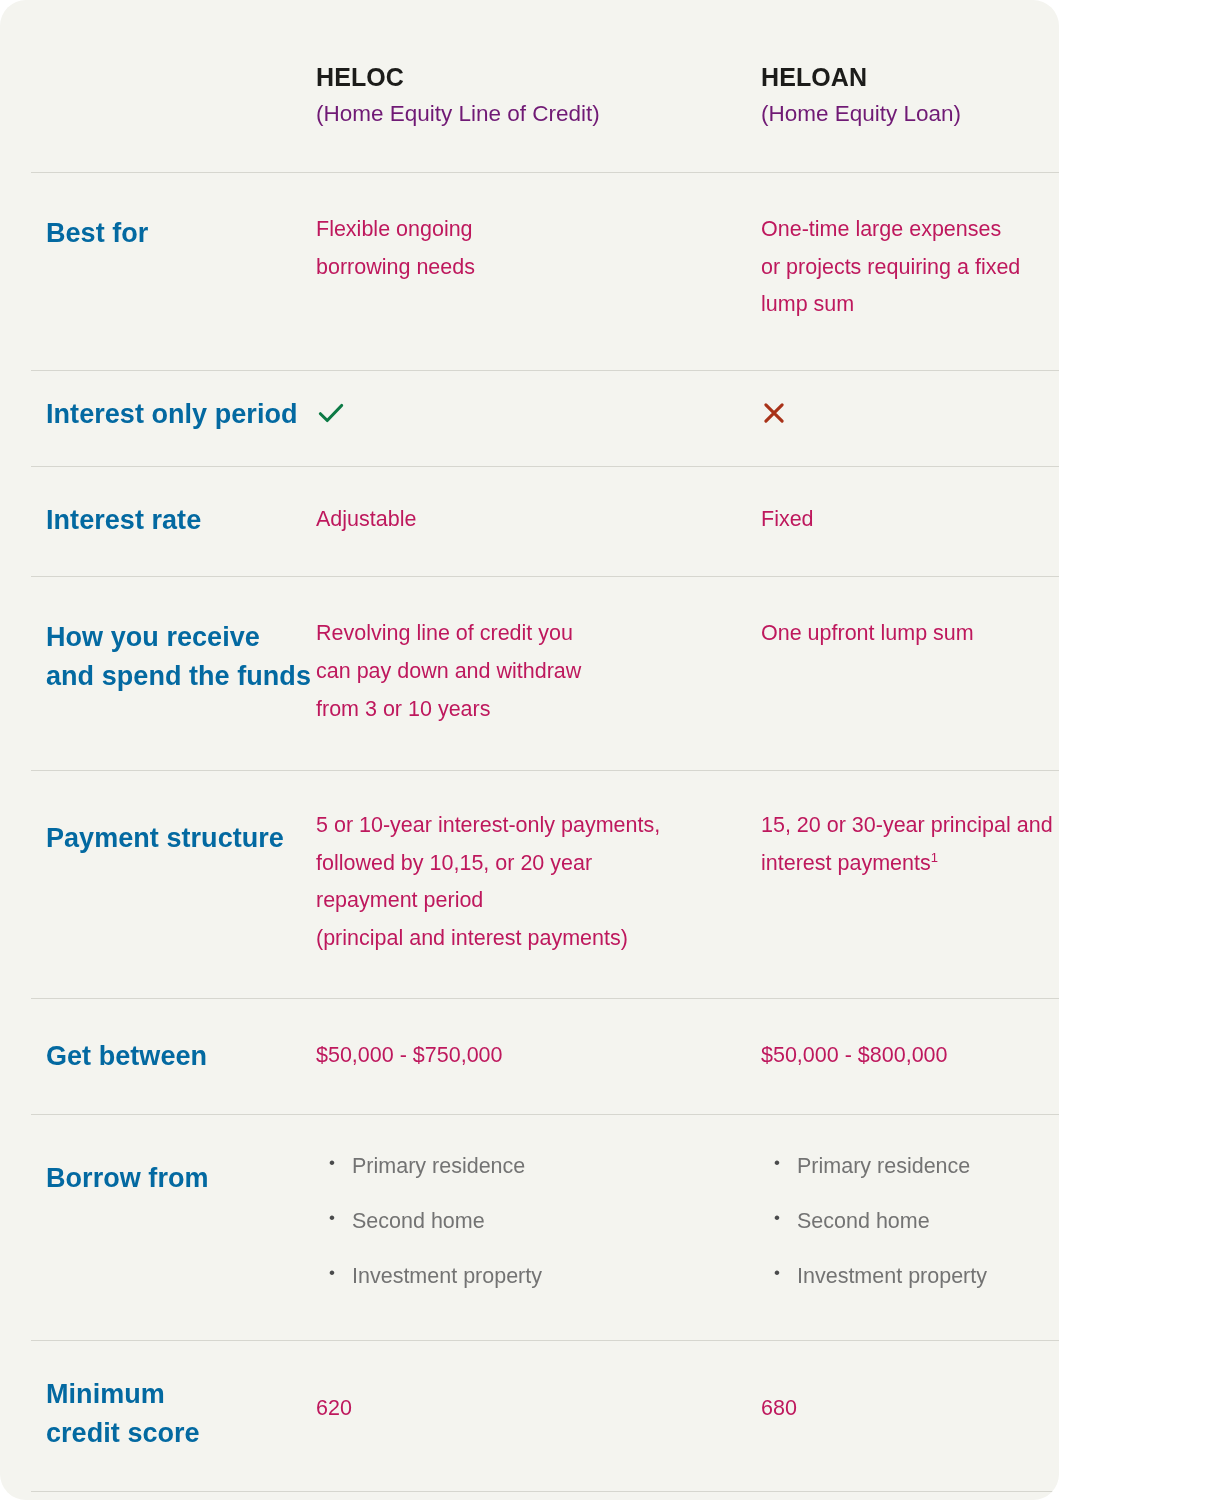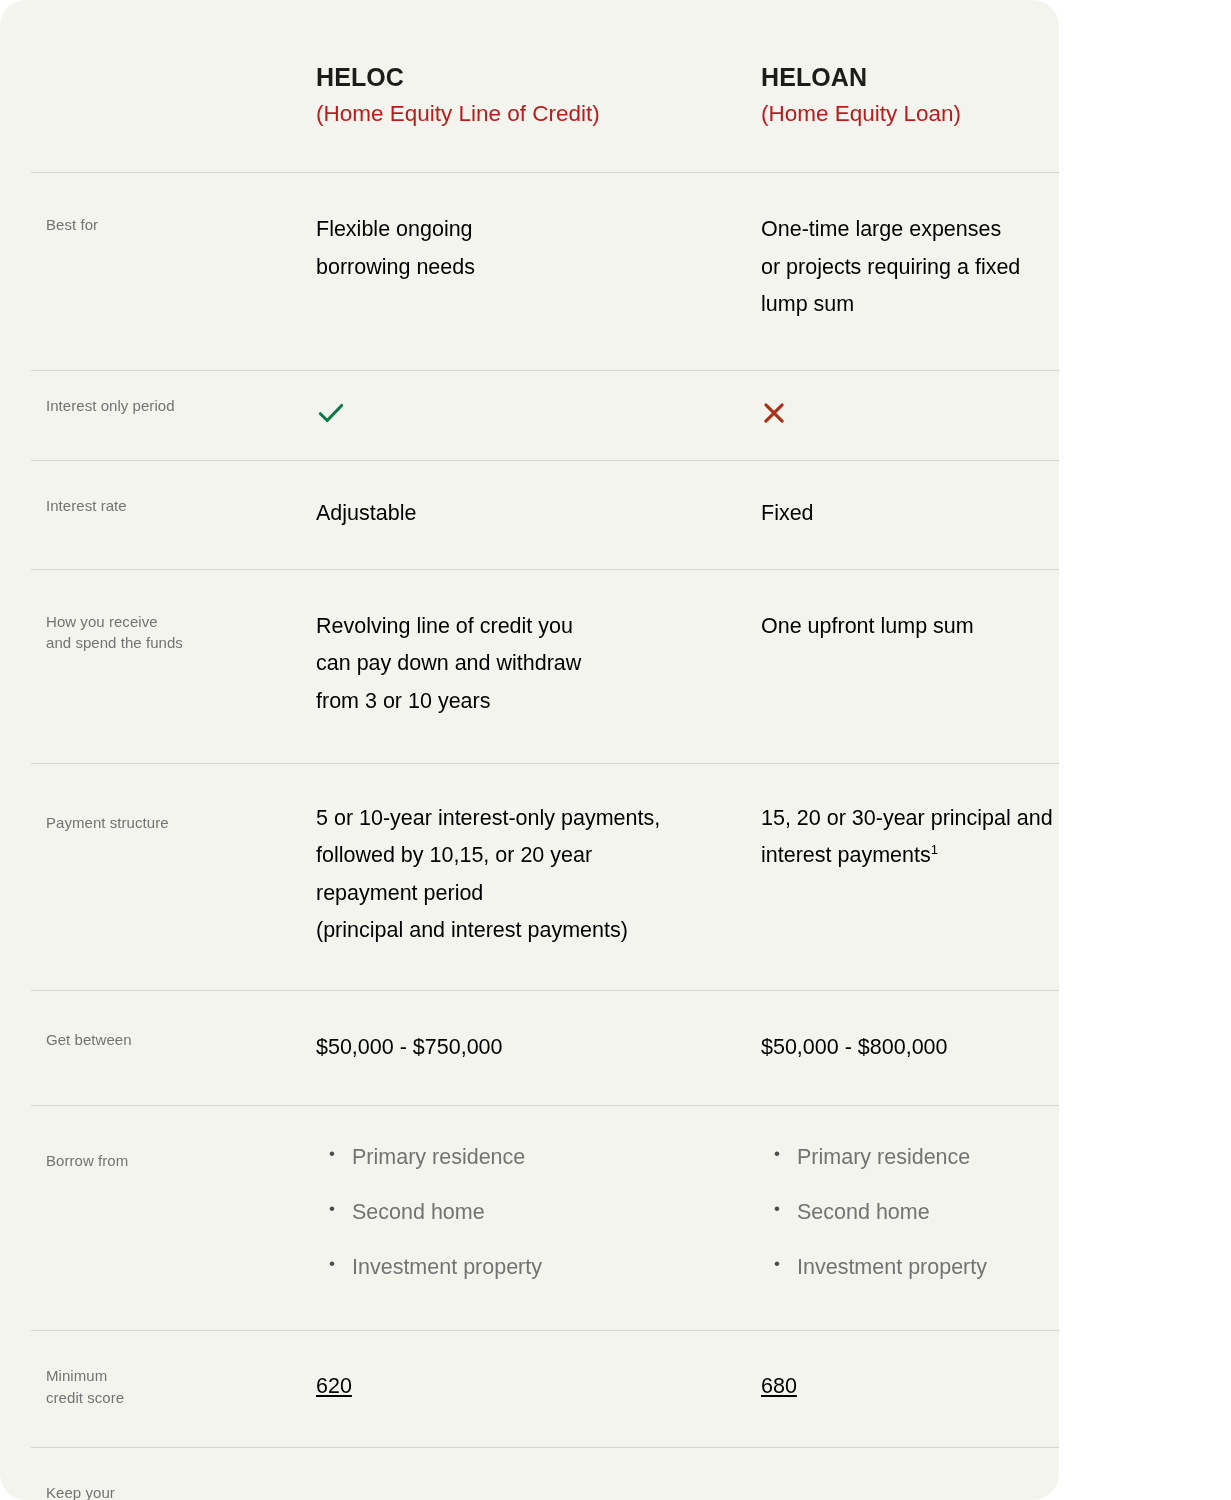--- a/index.html
+++ b/index.html
@@ -47,44 +47,44 @@
   .hd-title {
     font-size: 25px;
     font-weight: 700;
     color: #1c1c1a;
     letter-spacing: 0.1px;
     line-height: 1.2;
   }
   .hd-sub {
     font-size: 22.5px;
     font-weight: 400;
-    color: #b91c1c;
+    color: #701a75;
     line-height: 1.25;
     margin-top: 8px;
   }
 
   
   .row {
     display: flex;
     border-top: 1.6px solid #d6d6cf;
     box-sizing: border-box;
   }
   .row .cell { box-sizing: border-box; }
 
   .rlabel {
-    font-size: 15px;
-    font-weight: 400;
-    color: #737373;
+    font-size: 27px;
+    font-weight: 700;
+    color: #0369a1;
     line-height: 1.45;
     letter-spacing: 0.05px;
   }
   .rvalue {
     font-size: 21.5px;
     font-weight: 400;
-    color: #000000;
+    color: #be185d;
     line-height: 1.75;
   }
   .rvalue .sup {
     font-size: 13px;
     vertical-align: super;
     line-height: 0;
   }
 
   
   .row--bestfor   { padding-top: 38px; padding-bottom: 46px; }
@@ -98,21 +98,21 @@
   .row--keeprate  { padding-top: 34px; padding-bottom: 40px; }
 
   
   .row--bestfor  .rlabel { margin-top: 3px; }
   .row--receive  .rlabel { margin-top: 3px; }
   .row--payment  .rlabel { margin-top: 12px; }
   .row--borrow   .rlabel { margin-top: 6px; }
   .row--score    .rlabel { margin-top: -2px; }
   .row--keeprate .rlabel { margin-top: 0px; }
 
-  .row--score .rvalue    { margin-top: 1px; text-decoration: underline; }
+  .row--score .rvalue    { margin-top: 13px; }
 
   
   .mark { display: block; }
   .mark--check   { width: 30px; height: 30px; margin-top: 3px; }
   .mark--cross   { width: 26px; height: 26px; margin-top: 5px; }
 
   
   .bullets {
     list-style: none;
     margin: 0;

